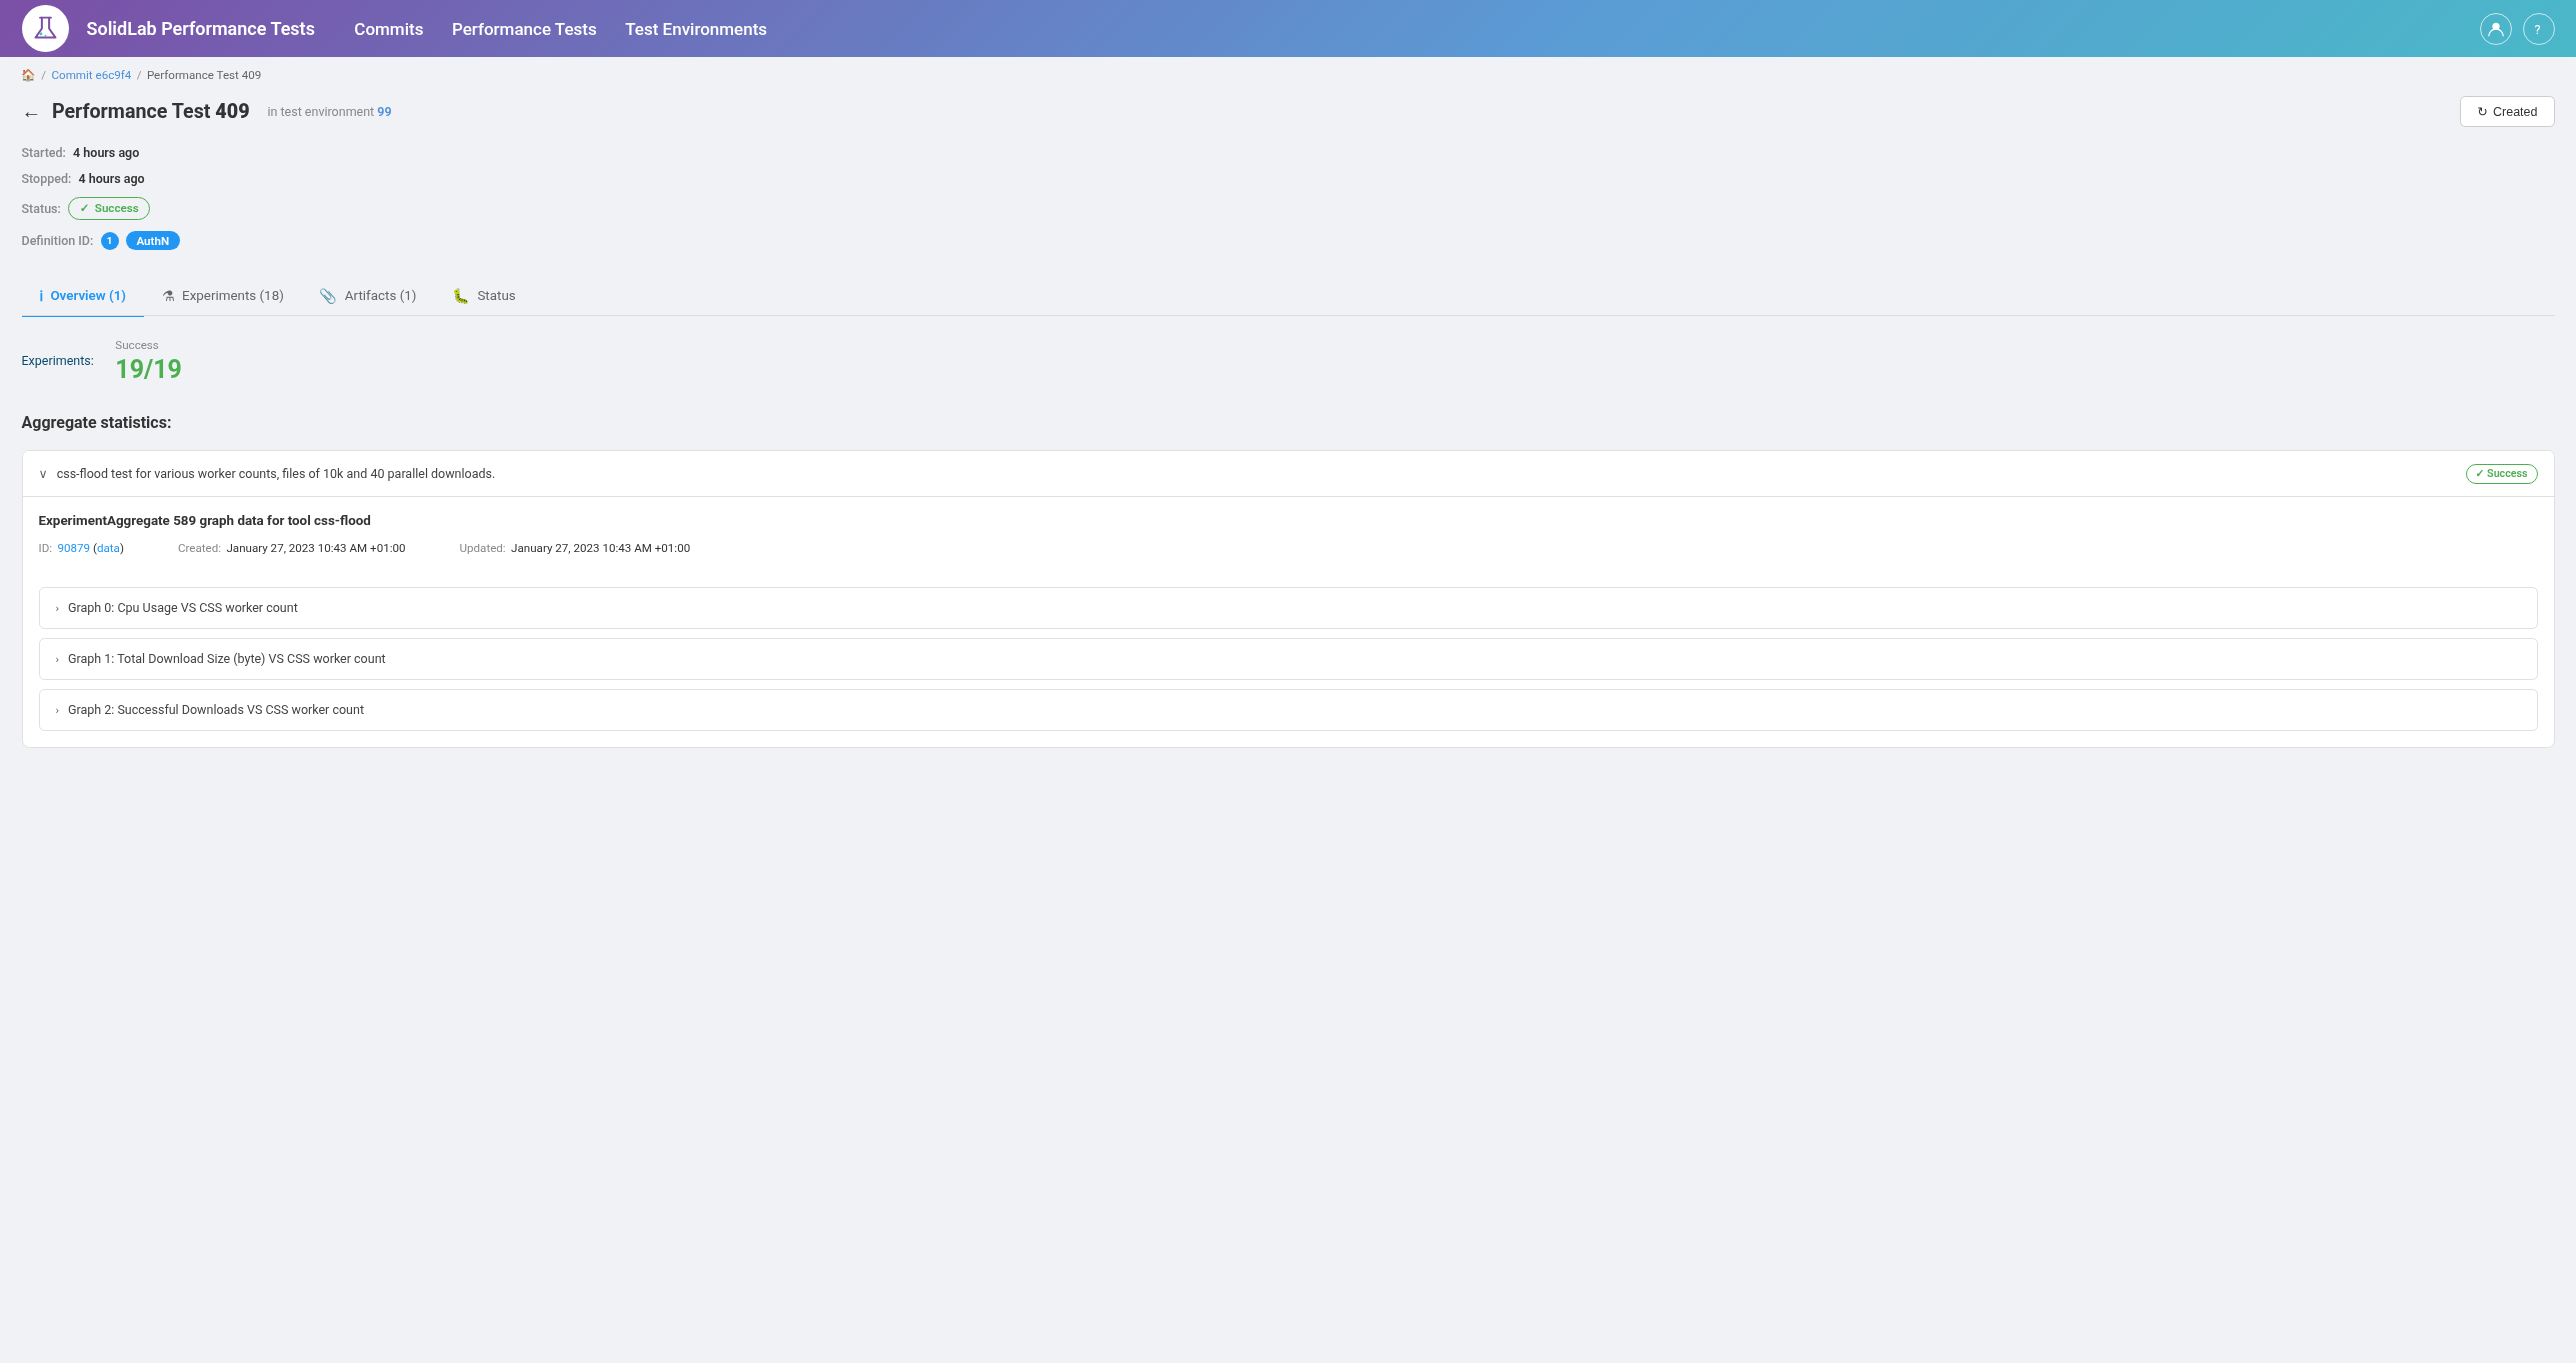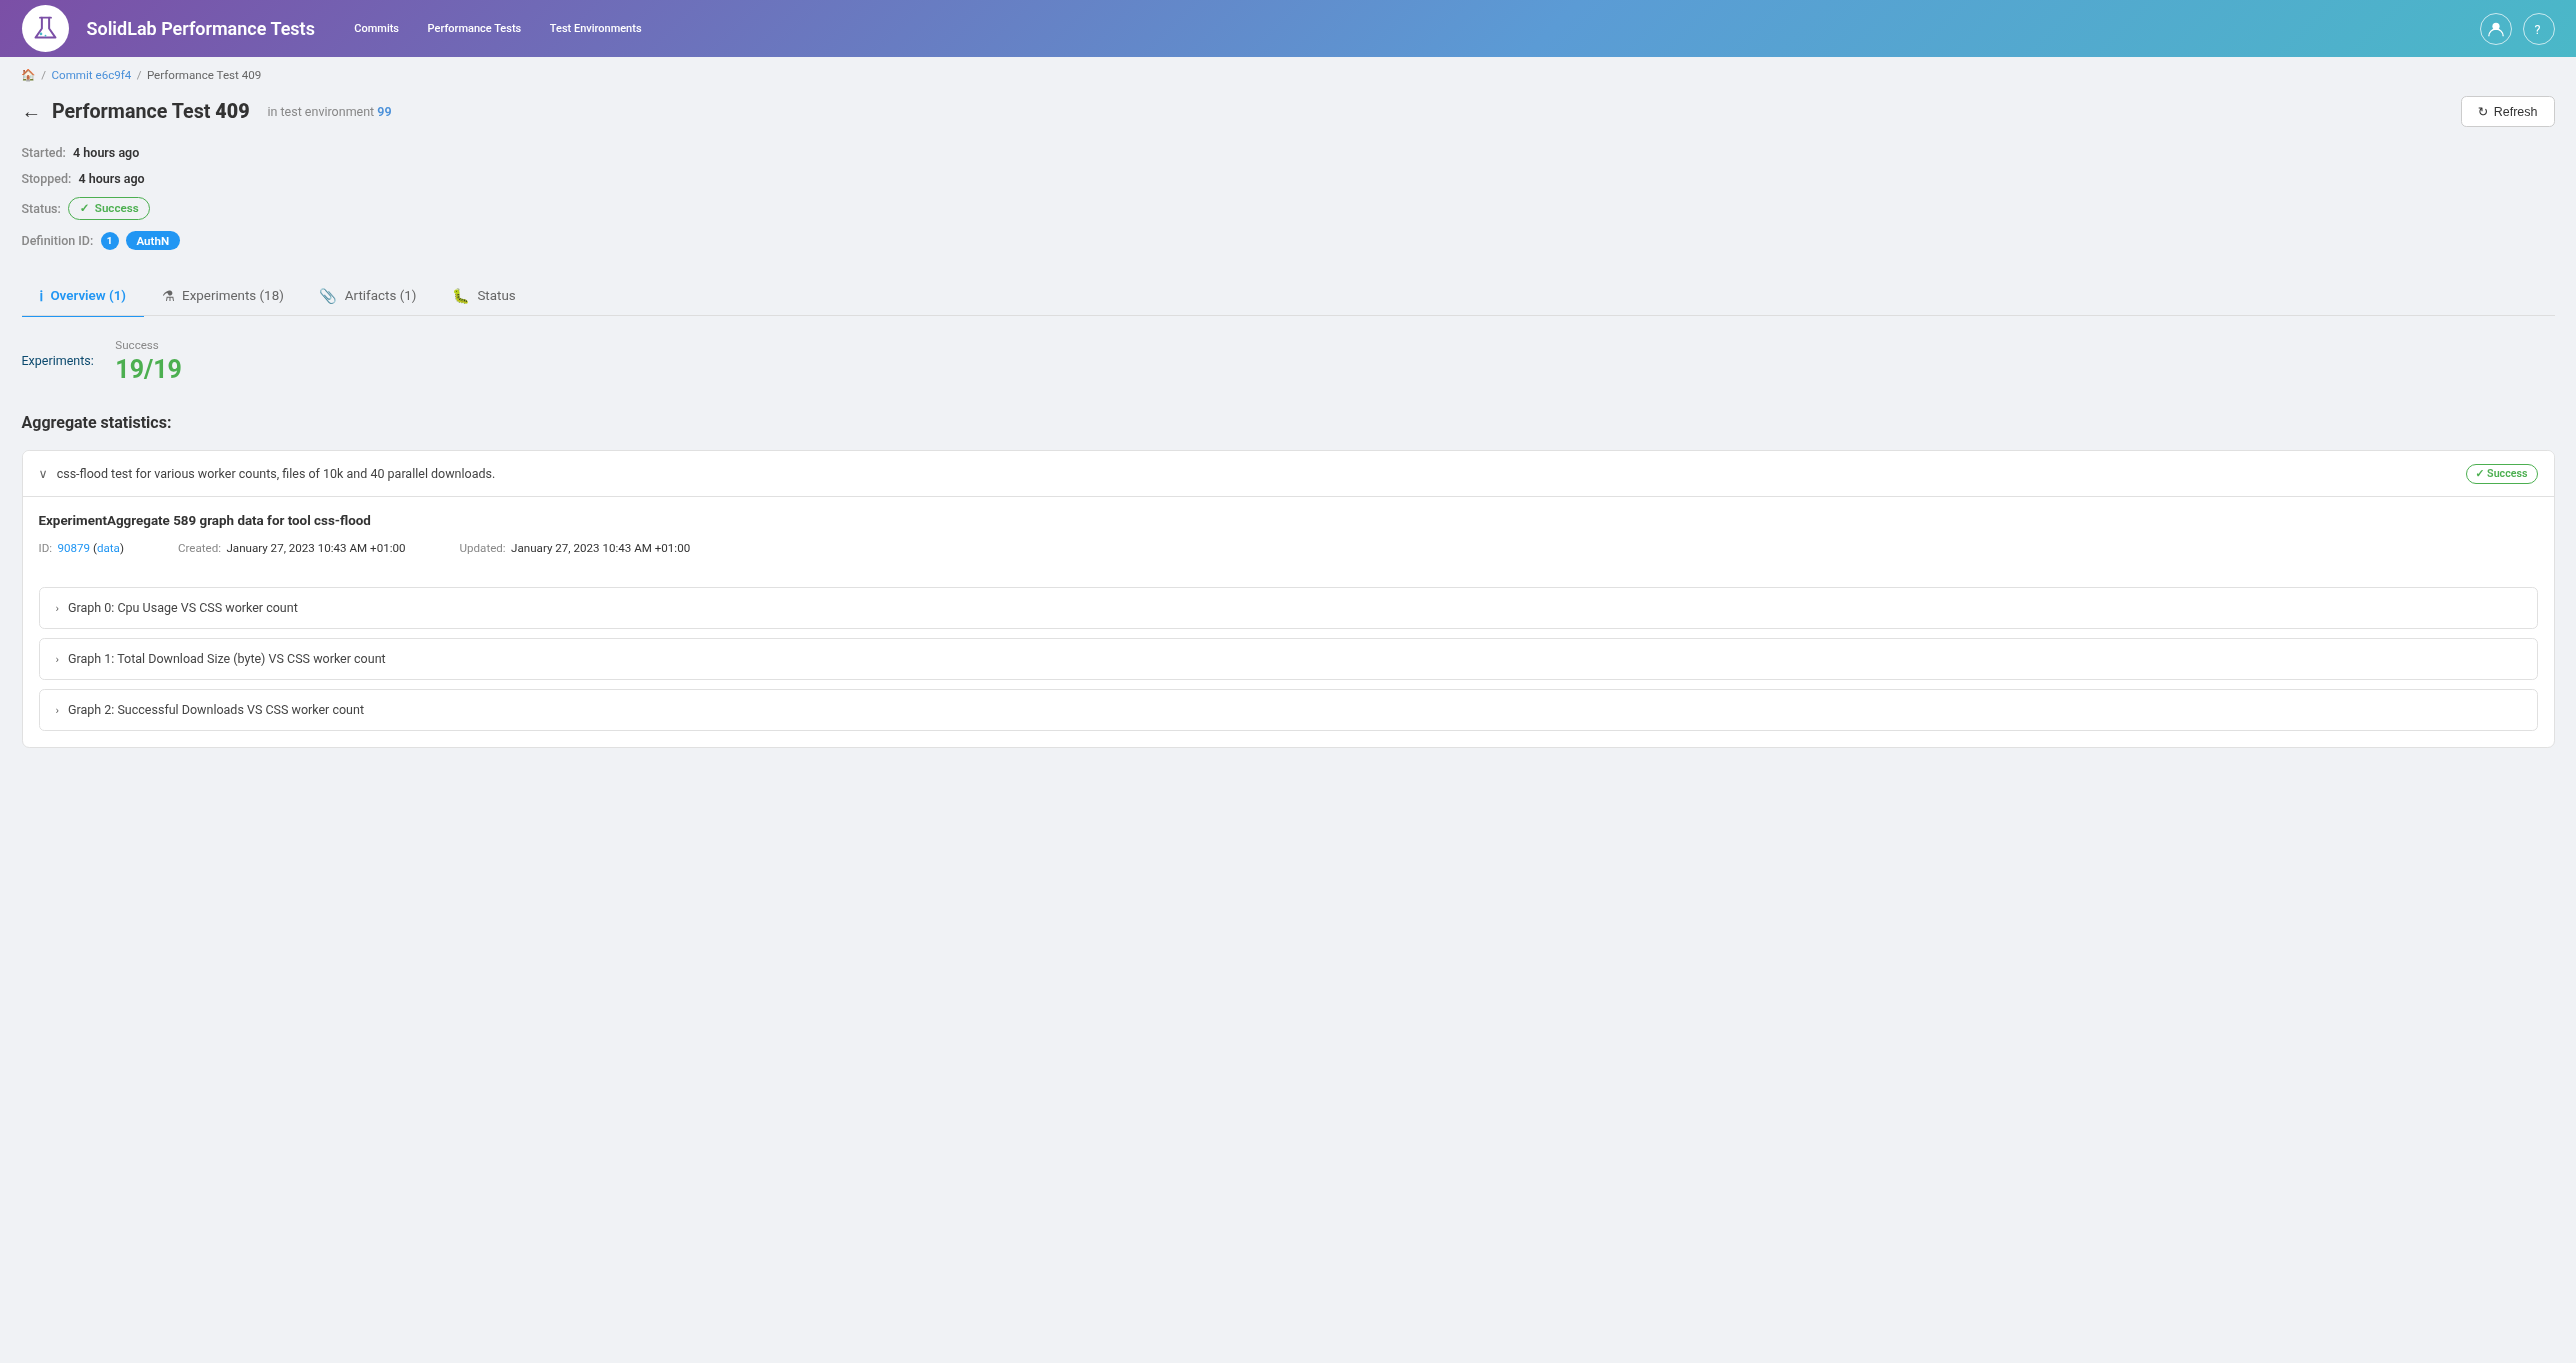--- a/index.html
+++ b/index.html
@@ -28,21 +28,21 @@
       font-weight: 600;
       white-space: nowrap;
     }
     .header-nav {
       display: flex;
       gap: 7.2px;
       margin-left: 10.7px;
     }
     .header-nav-item {
       color: white;
-      font-size: 11px;
+      font-size: 17px;
       font-weight: 500;
       padding: 7.2px 10.7px;
       border-radius: 5.4px;
       cursor: pointer;
       white-space: nowrap;
     }
     .header-spacer { flex: 1; }
     .header-icons { display: flex; gap: 10.7px; align-items: center; }
     .header-icon-btn {
       width: 32px; height: 32px;
@@ -320,21 +320,21 @@
       <span class="page-title">
         <span>Performance Test </span><strong>409</strong>
       </span>
       <span class="env-badge">
         <span>in test environment</span>
         <a href="#">99</a>
       </span>
     </div>
     <button class="refresh-btn">
       <span>↻</span>
-      <span>Refresh</span>
+      <span>Created</span>
     </button>
   </div>
 
   <div class="meta-grid">
 
     <div class="meta-item">
       <span class="meta-label">Started:</span>
       <span class="meta-value">4 hours ago</span>
     </div>
     <div class="meta-item">

